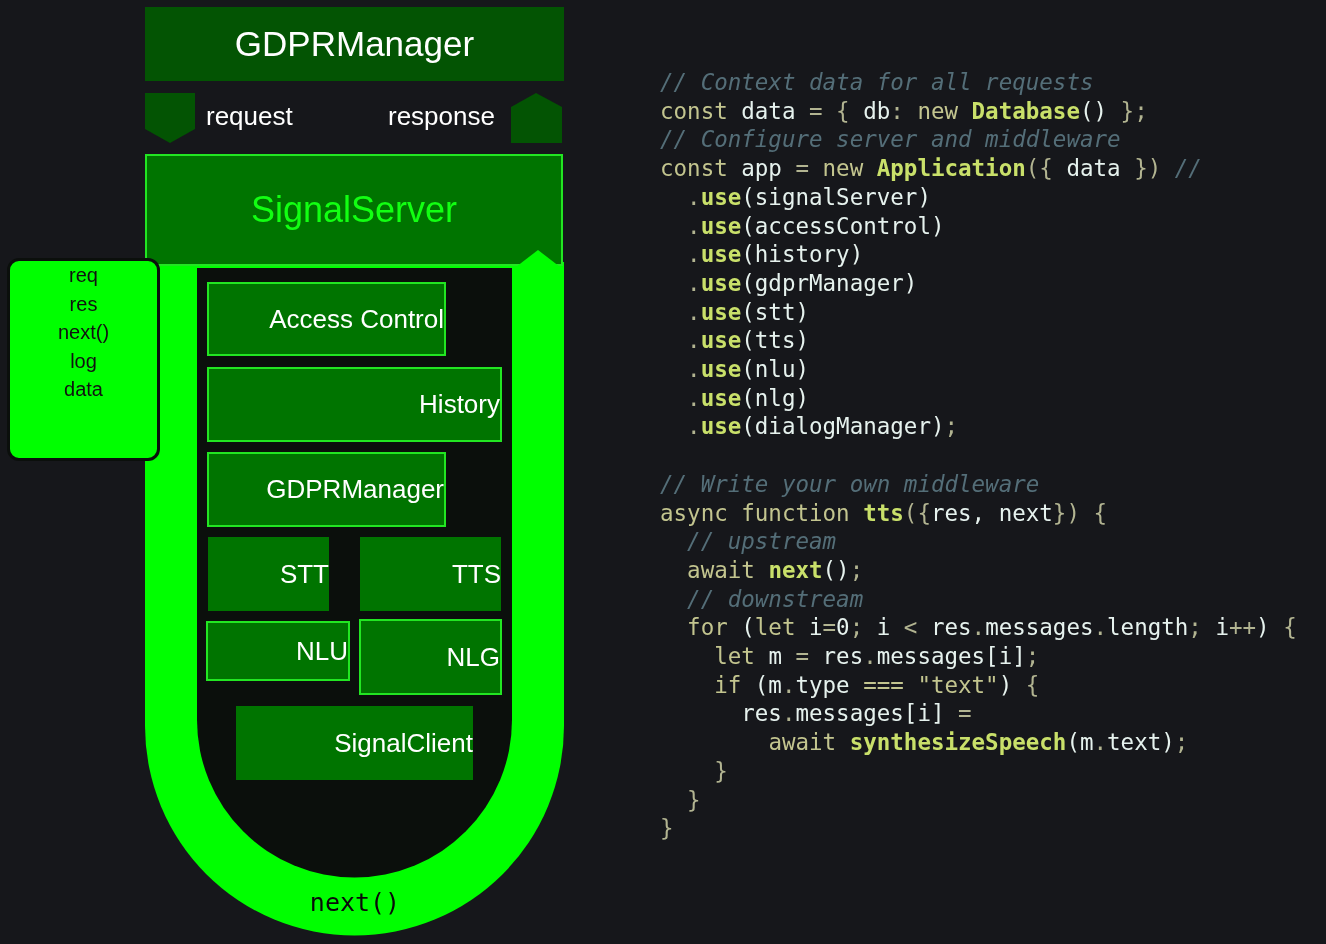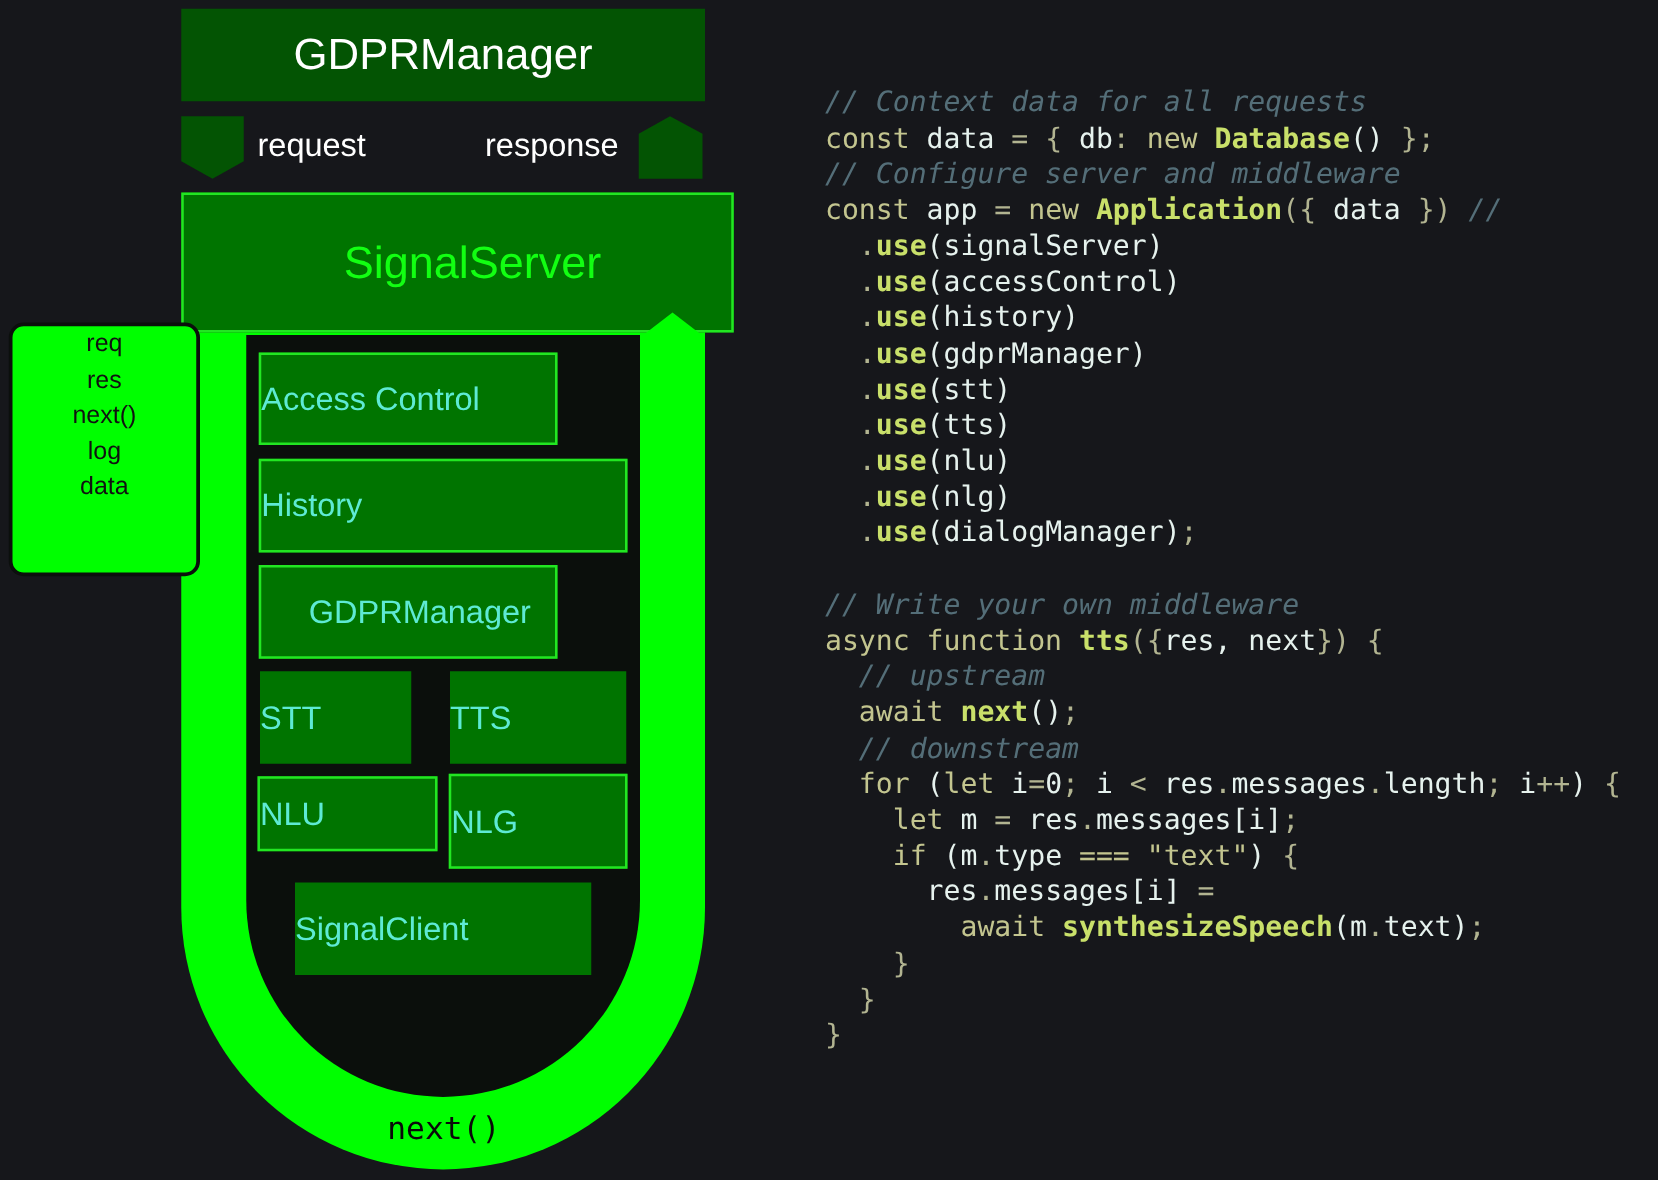--- a/index.html
+++ b/index.html
@@ -1,22 +1,22 @@
 <!DOCTYPE html>
 <html><head>
   <meta charset="utf-8">
   <style>
     html, body { margin:0; padding:0; }
     body { width:1326px; height:944px; background:#16171b; position:relative; overflow:hidden; font-family:"Liberation Sans", sans-serif; }
     .abs { position:absolute; }
     .client { left:145px; top:7px; width:419px; height:74px; background:#035403; color:#ffffff; font-size:35px; display:flex; align-items:center; justify-content:center; }
     .lbl-white { color:#fff; font-size:26px; }
-    .server { left:145px; top:154px; width:416px; height:110px; background:#007400; border:2px solid #22e622; color:#12ff12; font-size:36px; display:flex; align-items:center; justify-content:center; box-sizing:content-box;padding-left:24px; }
+    .server { left:145px; top:154px; width:416px; height:110px; background:#007400; border:2px solid #22e622; color:#12ff12; font-size:36px; display:flex; align-items:center; justify-content:center; box-sizing:content-box; }
     .ushape-svg { left:0; top:0; }
-    .mw { position:absolute; background:#007400; color:#5eead4; font-size:26px; display:flex; align-items:center; justify-content:flex-start; box-sizing:border-box; }
+    .mw { position:absolute; background:#007400; color:#ffffff; font-size:26px; display:flex; align-items:center; justify-content:flex-end; box-sizing:border-box; }
     .mw.bordered { border:2px solid #22e622; }
     .context { left:7px; top:258px; width:153px; height:203px; background:#00ff00; border:3px solid #0b0f0c; border-radius:12px; box-sizing:border-box; text-align:center; color:#111; }
     .context .title { font-size:35px; font-style:italic; margin-top:8px; line-height:40px; }
     .context .item { font-size:20px; line-height:28.5px; }
     .next-label { left:300px; top:888px; width:110px; text-align:center; font-family:"DejaVu Sans Mono", monospace; font-size:25px; color:#0a0a0a; }
     .code { left:648px; top:68px; font-family:"DejaVu Sans Mono", monospace; font-size:22.5px; line-height:28.7px; white-space:pre; color:#e6f2ee;margin-left:12px; }
     .c-com { color:#546e78; font-style:italic; }
     .c-kw { color:#c3c58f; }
     .c-fn { color:#c9e06a; font-weight:bold;text-align:right; }
     .c-id { color:#e6f2ee; }

